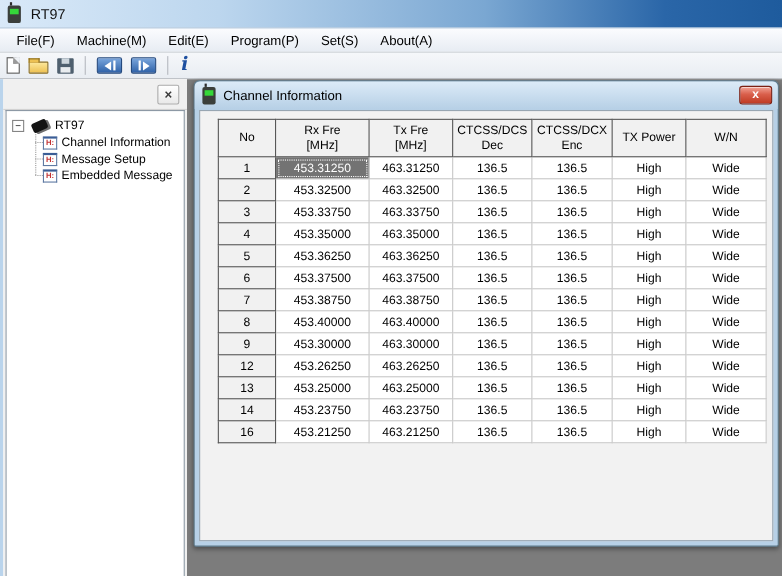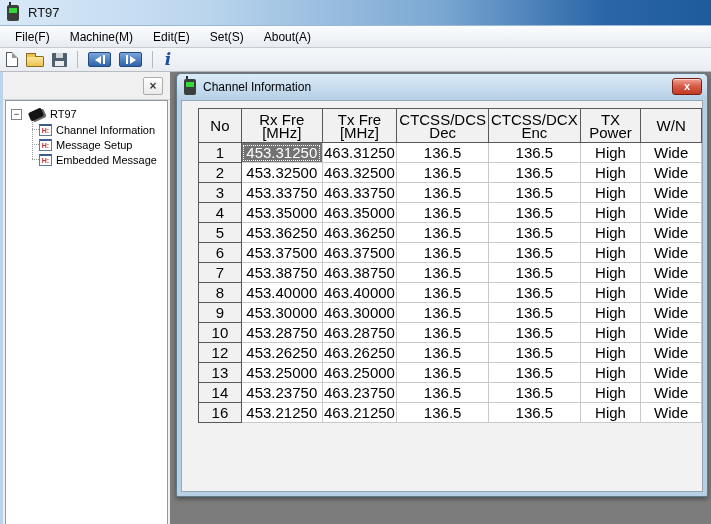--- a/index.html
+++ b/index.html
@@ -114,41 +114,42 @@
     color:#fff; font-weight:bold; font-size:11px; line-height:1;
     display:flex; align-items:center; justify-content:center;
     box-shadow:inset 0 1px 0 rgba(255,255,255,.55);
   }
   .cw-client {
     position:absolute; left:4px; right:4px; top:26px; bottom:4px;
     background:#f2f2f2; border:1px solid #98a6b2;
   }
 
   
-  table.grid { position:absolute; left:16px; top:7px; border-collapse:collapse; font-size:15px; table-layout:fixed; }
+  table.grid { position:absolute; left:16px; top:7px; border-collapse:collapse; font-size:11px; table-layout:fixed; }
   .grid th {
     background:#f1f1f1; border:1px solid #585858; font-weight:normal;
     height:34px; padding:0 2px; line-height:13px; text-align:center;
   }
   .grid td { background:#fff; border:1px solid #c9c9c9; height:20px; text-align:center; padding:0; }
   .grid td.rowhead { background:#f1f1f1; border:1px solid #585858; }
   .grid td.selected { background:#737373; color:#fff; outline:1px dotted #fff; outline-offset:-3px; }
 </style>
 </head>
 <body>
 
 <div class="titlebar">
   <span class="radio-icon"></span>
   <span class="app-title">RT97</span>
 </div>
 
 <div class="menubar" id="menubar">
     <span class="menu-item">File(F)</span>
     <span class="menu-item">Machine(M)</span>
     <span class="menu-item">Edit(E)</span>
+    <span class="menu-item">Program(P)</span>
     <span class="menu-item">Set(S)</span>
     <span class="menu-item">About(A)</span>
   </div>
 
 <div class="toolbar">
   <span class="icon-new"></span>
   <span class="icon-open"></span>
   <span class="icon-save"></span>
   <span class="tb-sep"></span>
   <span class="btn-blue">
@@ -315,29 +316,20 @@
           <tr>
             <td class="rowhead">9</td>
             <td>453.30000</td>
             <td>463.30000</td>
             <td>136.5</td>
             <td>136.5</td>
             <td>High</td>
             <td>Wide</td>
           </tr>
           <tr>
-            <td class="rowhead">10</td>
-            <td>453.28750</td>
-            <td>463.28750</td>
-            <td>136.5</td>
-            <td>136.5</td>
-            <td>High</td>
-            <td>Wide</td>
-          </tr>
-          <tr>
             <td class="rowhead">12</td>
             <td>453.26250</td>
             <td>463.26250</td>
             <td>136.5</td>
             <td>136.5</td>
             <td>High</td>
             <td>Wide</td>
           </tr>
           <tr>
             <td class="rowhead">13</td>

